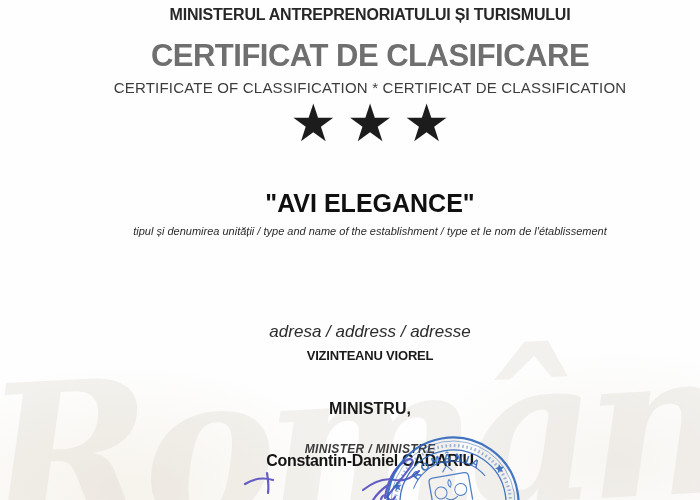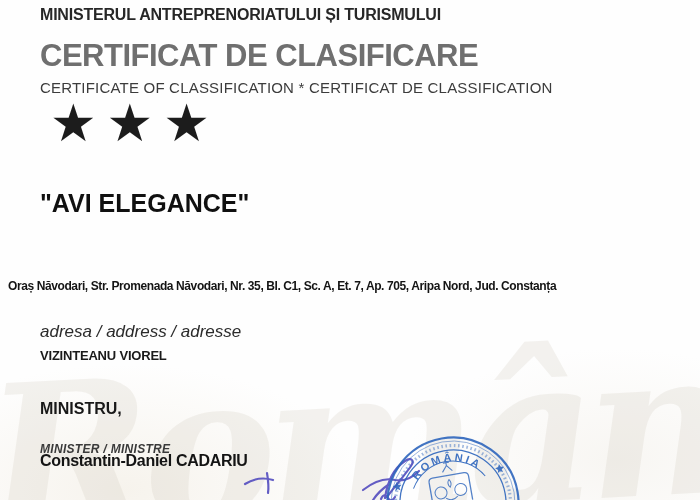--- a/index.html
+++ b/index.html
@@ -8,21 +8,21 @@
     font-family:"Liberation Sans",sans-serif;
     background:#ffffff;
   }
   .page{
     position:relative;width:700px;height:500px;overflow:hidden;
     background:
       radial-gradient(ellipse 340px 180px at 18% 98%, rgba(240,234,222,.55) 0%, rgba(240,234,222,0) 70%),
       radial-gradient(ellipse 300px 160px at 88% 92%, rgba(240,236,228,.45) 0%, rgba(240,236,228,0) 70%),
       #fefefe;
   }
-  .cblock{position:absolute;left:40px;right:0;text-align:left;white-space:nowrap;color:#1d1d1d;}
+  .cblock{position:absolute;left:40px;right:0;text-align:center;white-space:nowrap;color:#1d1d1d;}
   .ministry{top:6px;font-size:16px;font-weight:bold;letter-spacing:-0.2px;color:#272727;}
   .title{top:38px;font-size:31px;font-weight:bold;letter-spacing:-0.5px;color:#6f6f6f;}
   .subtitle{top:79px;font-size:15px;letter-spacing:0.2px;color:#3c3c3c;}
   .stars{top:96px;font-size:52px;line-height:1.05;letter-spacing:10px;color:#1c1c1c;
          font-family:"DejaVu Sans",sans-serif;text-indent:10px;}
   .unit-type{top:162px;font-size:19px;font-weight:bold;color:#171717;}
   .unit-name{top:189px;font-size:25px;font-weight:bold;color:#101010;}
   .unit-caption{top:225px;font-size:11px;font-style:italic;color:#2b2b2b;}
   .address{top:279px;left:8px;font-size:12px;font-weight:bold;letter-spacing:-0.4px;color:#141414;}
   .address-caption{top:297px;font-size:17px;font-style:italic;color:#2b2b2b;margin-top:25px;}
@@ -46,22 +46,22 @@
 
   <div class="watermark">România</div>
 
   <div class="cblock ministry">MINISTERUL ANTREPRENORIATULUI ȘI TURISMULUI</div>
   <div class="cblock title">CERTIFICAT DE CLASIFICARE</div>
   <div class="cblock subtitle">CERTIFICATE OF CLASSIFICATION * CERTIFICAT DE CLASSIFICATION</div>
 
   <div class="cblock stars">★★★</div>
 
   <div class="cblock unit-name">"AVI ELEGANCE"</div>
+  <div class="cblock unit-caption">tipul și denumirea unității / type and name of the establishment / type et le nom de l'établissement</div>
 
-  <div class="cblock address">Oraș Năvodari, Str. Promenada Năvodari, Nr. 35, Bl. C1, Sc. A, Et. 7, Ap. 705, Aripa Nord, Jud. Constanța</div>
   <div class="cblock address-caption">adresa / address / adresse</div>
 
   <div class="cblock holder">VIZINTEANU VIOREL</div>
 
   <div class="cblock minister-title">MINISTRU,</div>
   <div class="cblock minister-caption">MINISTER / MINISTRE</div>
   <div class="cblock minister-name">Constantin-Daniel CADARIU</div>
 
   <svg class="sig-svg" viewBox="0 0 230 50" fill="none" stroke="#5750c0" stroke-width="2.2" stroke-linecap="round" stroke-linejoin="round" opacity="0.92">
     <path d="M10,34 C18,29 28,27 38,30"></path>

